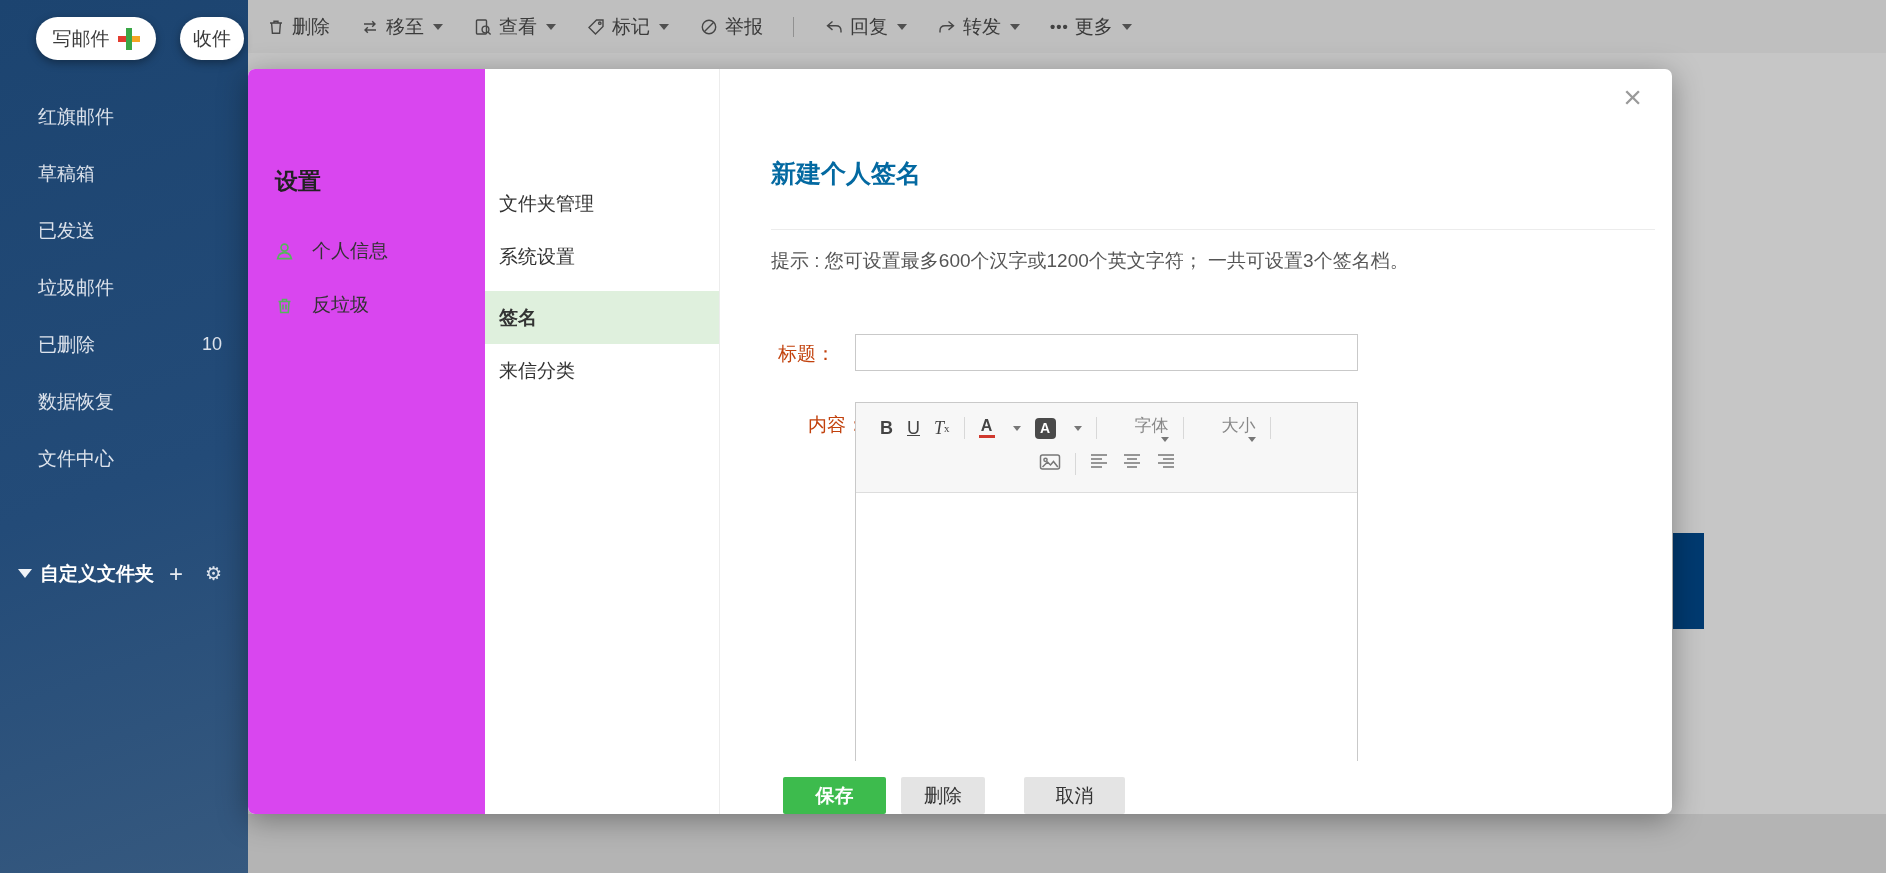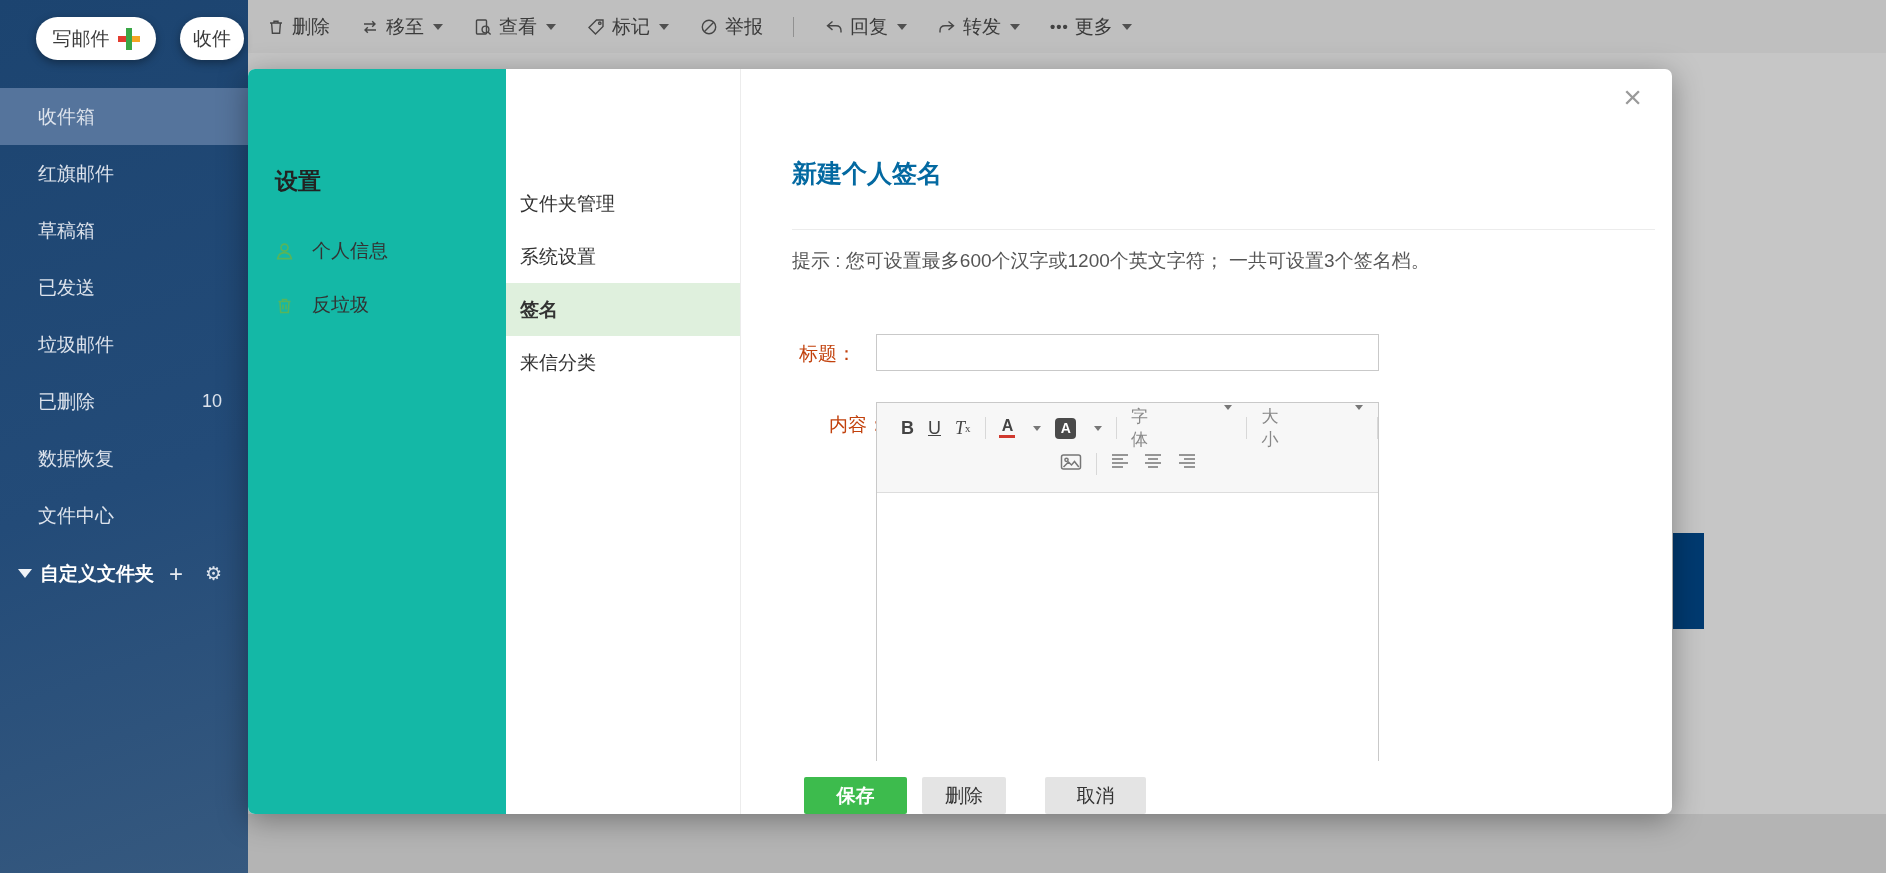--- a/index.html
+++ b/index.html
@@ -36,30 +36,30 @@
   .f-label{flex:1;}
   .f-count{font-size:18px;}
   .custom-folder{position:absolute;top:545px;left:0;right:0;height:57px;display:flex;align-items:center;padding:0 26px 0 18px;color:#fff;}
   .cf-tri{width:0;height:0;border-left:7px solid transparent;border-right:7px solid transparent;border-top:9px solid #f0f3f7;margin-right:8px;cursor:pointer;}
   .cf-label{font-weight:bold;font-size:19px;flex:1;cursor:pointer;}
   .cf-plus{font-size:24px;font-weight:300;color:#e8ecf2;margin-right:22px;cursor:pointer;line-height:1;}
   .cf-gear{font-size:19px;color:#dfe5ee;cursor:pointer;line-height:1;}
 
   
   .modal{position:absolute;left:248px;top:69px;width:1424px;height:745px;background:#fff;border-radius:7px;box-shadow:0 6px 30px rgba(0,0,0,.35);z-index:60;display:flex;}
-  .m-col1{width:237px;background:#14b8a6;border-radius:7px 0 0 7px;position:relative;flex:none;padding-left:21px;}
+  .m-col1{width:237px;background:#d946ef;border-radius:7px 0 0 7px;position:relative;flex:none;}
   .m-title{position:absolute;left:27px;top:97px;font-size:23px;font-weight:bold;color:#222;}
   .m-nav{position:absolute;top:155px;left:0;right:0;}
   .m-nav-item{height:54px;display:flex;align-items:center;padding-left:26px;gap:17px;font-size:19px;color:#333;cursor:pointer;}
   .m-nav-item.sel{background:#e2f1df;font-weight:bold;}
   .m-nav-item svg{flex:none;display:block;}
   .m-col2{width:234px;background:#fff;border-right:1px solid #ececec;position:relative;flex:none;border-radius:0;}
   .m-subnav{position:absolute;top:108px;left:0;right:0;}
   .m-sub-item{height:53px;display:flex;align-items:center;padding-left:14px;font-size:19px;color:#333;cursor:pointer;}
-  .m-sub-item.sel{background:#dff0dd;font-weight:bold;}
+  .m-sub-item.sel{background:#dff0dd;font-weight:bold;margin-top:8px;}
   .m-main{flex:1;position:relative;}
   .close-x{position:absolute;right:30px;top:12px;font-size:32px;color:#9a9a9a;cursor:pointer;font-weight:300;line-height:1;}
   .sig-title{position:absolute;left:51px;top:88px;font-size:25px;font-weight:bold;color:#0369a1;}
   .sig-divider{position:absolute;left:51px;right:17px;top:160px;height:1px;background:#ececec;}
   .sig-hint{position:absolute;left:51px;top:179px;font-size:19px;color:#555;}
   .fld-label{position:absolute;font-size:19px;color:#c2410c;}
   .lbl-title{left:115px;top:272px;width:60px;text-align:right;left:55px;}
   .lbl-content{left:55px;width:60px;text-align:right;top:343px;margin-left:30px;}
   .title-input{position:absolute;left:135px;top:265px;width:503px;height:37px;box-sizing:border-box;border:1px solid #c9c9c9;background:#fff;font-size:18px;padding:0 10px;outline:none;}
   .editor{position:absolute;left:135px;top:333px;width:503px;height:359px;box-sizing:border-box;border:1px solid #c9c9c9;background:#fff;}
@@ -69,21 +69,21 @@
   .ed-sep{width:1px;height:22px;background:#d8d8d8;}
   .ed-btn{cursor:pointer;display:flex;align-items:center;color:#444;}
   .ed-b{font-weight:bold;font-size:18px;}
   .ed-u{font-size:18px;text-decoration:underline;}
   .ed-tx{font-family:"Liberation Serif","DejaVu Serif",serif;font-style:italic;font-size:18px;}
   .ed-tx sub{font-style:normal;font-size:11px;}
   .ed-color{flex-direction:column;line-height:1;font-weight:bold;font-size:16px;}
   .ed-color .bar{width:16px;height:3px;background:#d0392e;margin-top:1px;}
   .ed-bg{width:21px;height:21px;border-radius:4px;background:#4a4a4a;color:#fff;font-weight:bold;font-size:14px;align-items:center;justify-content:center;display:flex;}
   .ed-caret{width:0;height:0;border-left:4px solid transparent;border-right:4px solid transparent;border-top:5px solid #777;margin-left:4px;}
-  .ed-select{display:flex;align-items:flex-start;color:#888;font-size:17px;cursor:pointer;}
+  .ed-select{display:flex;align-items:flex-end;color:#888;font-size:17px;cursor:pointer;flex-direction:column;}
   .ed-select .gap{width:58px;}
   .ed-area{height:268px;background:#fff;cursor:text;}
   .btn-row{position:absolute;left:63px;top:708px;display:flex;}
   .btn{height:37px;display:flex;align-items:center;justify-content:center;font-size:19px;cursor:pointer;border-radius:2px;}
   .btn-save{width:103px;background:#3dbb4d;color:#fff;font-weight:bold;margin-right:15px;text-align:right;}
   .btn-del{width:84px;background:#e4e4e4;color:#333;margin-right:39px;}
   .btn-cancel{width:101px;background:#e4e4e4;color:#333;}
 </style>
 </head>
 <body>
@@ -184,24 +184,20 @@
         <span class="plus-ico">
             <span class="h"></span>
             <span class="v"></span>
           </span>
       </div>
       <div class="pill receive">
         <span>收件</span>
       </div>
     </div>
     <div class="folder-list">
-      <div class="f-row sel">
-          <span class="f-label">收件箱</span>
-          <span class="f-count"></span>
-        </div>
       <div class="f-row">
           <span class="f-label">红旗邮件</span>
           <span class="f-count"></span>
         </div>
       <div class="f-row">
           <span class="f-label">草稿箱</span>
           <span class="f-count"></span>
         </div>
       <div class="f-row">
           <span class="f-label">已发送</span>

